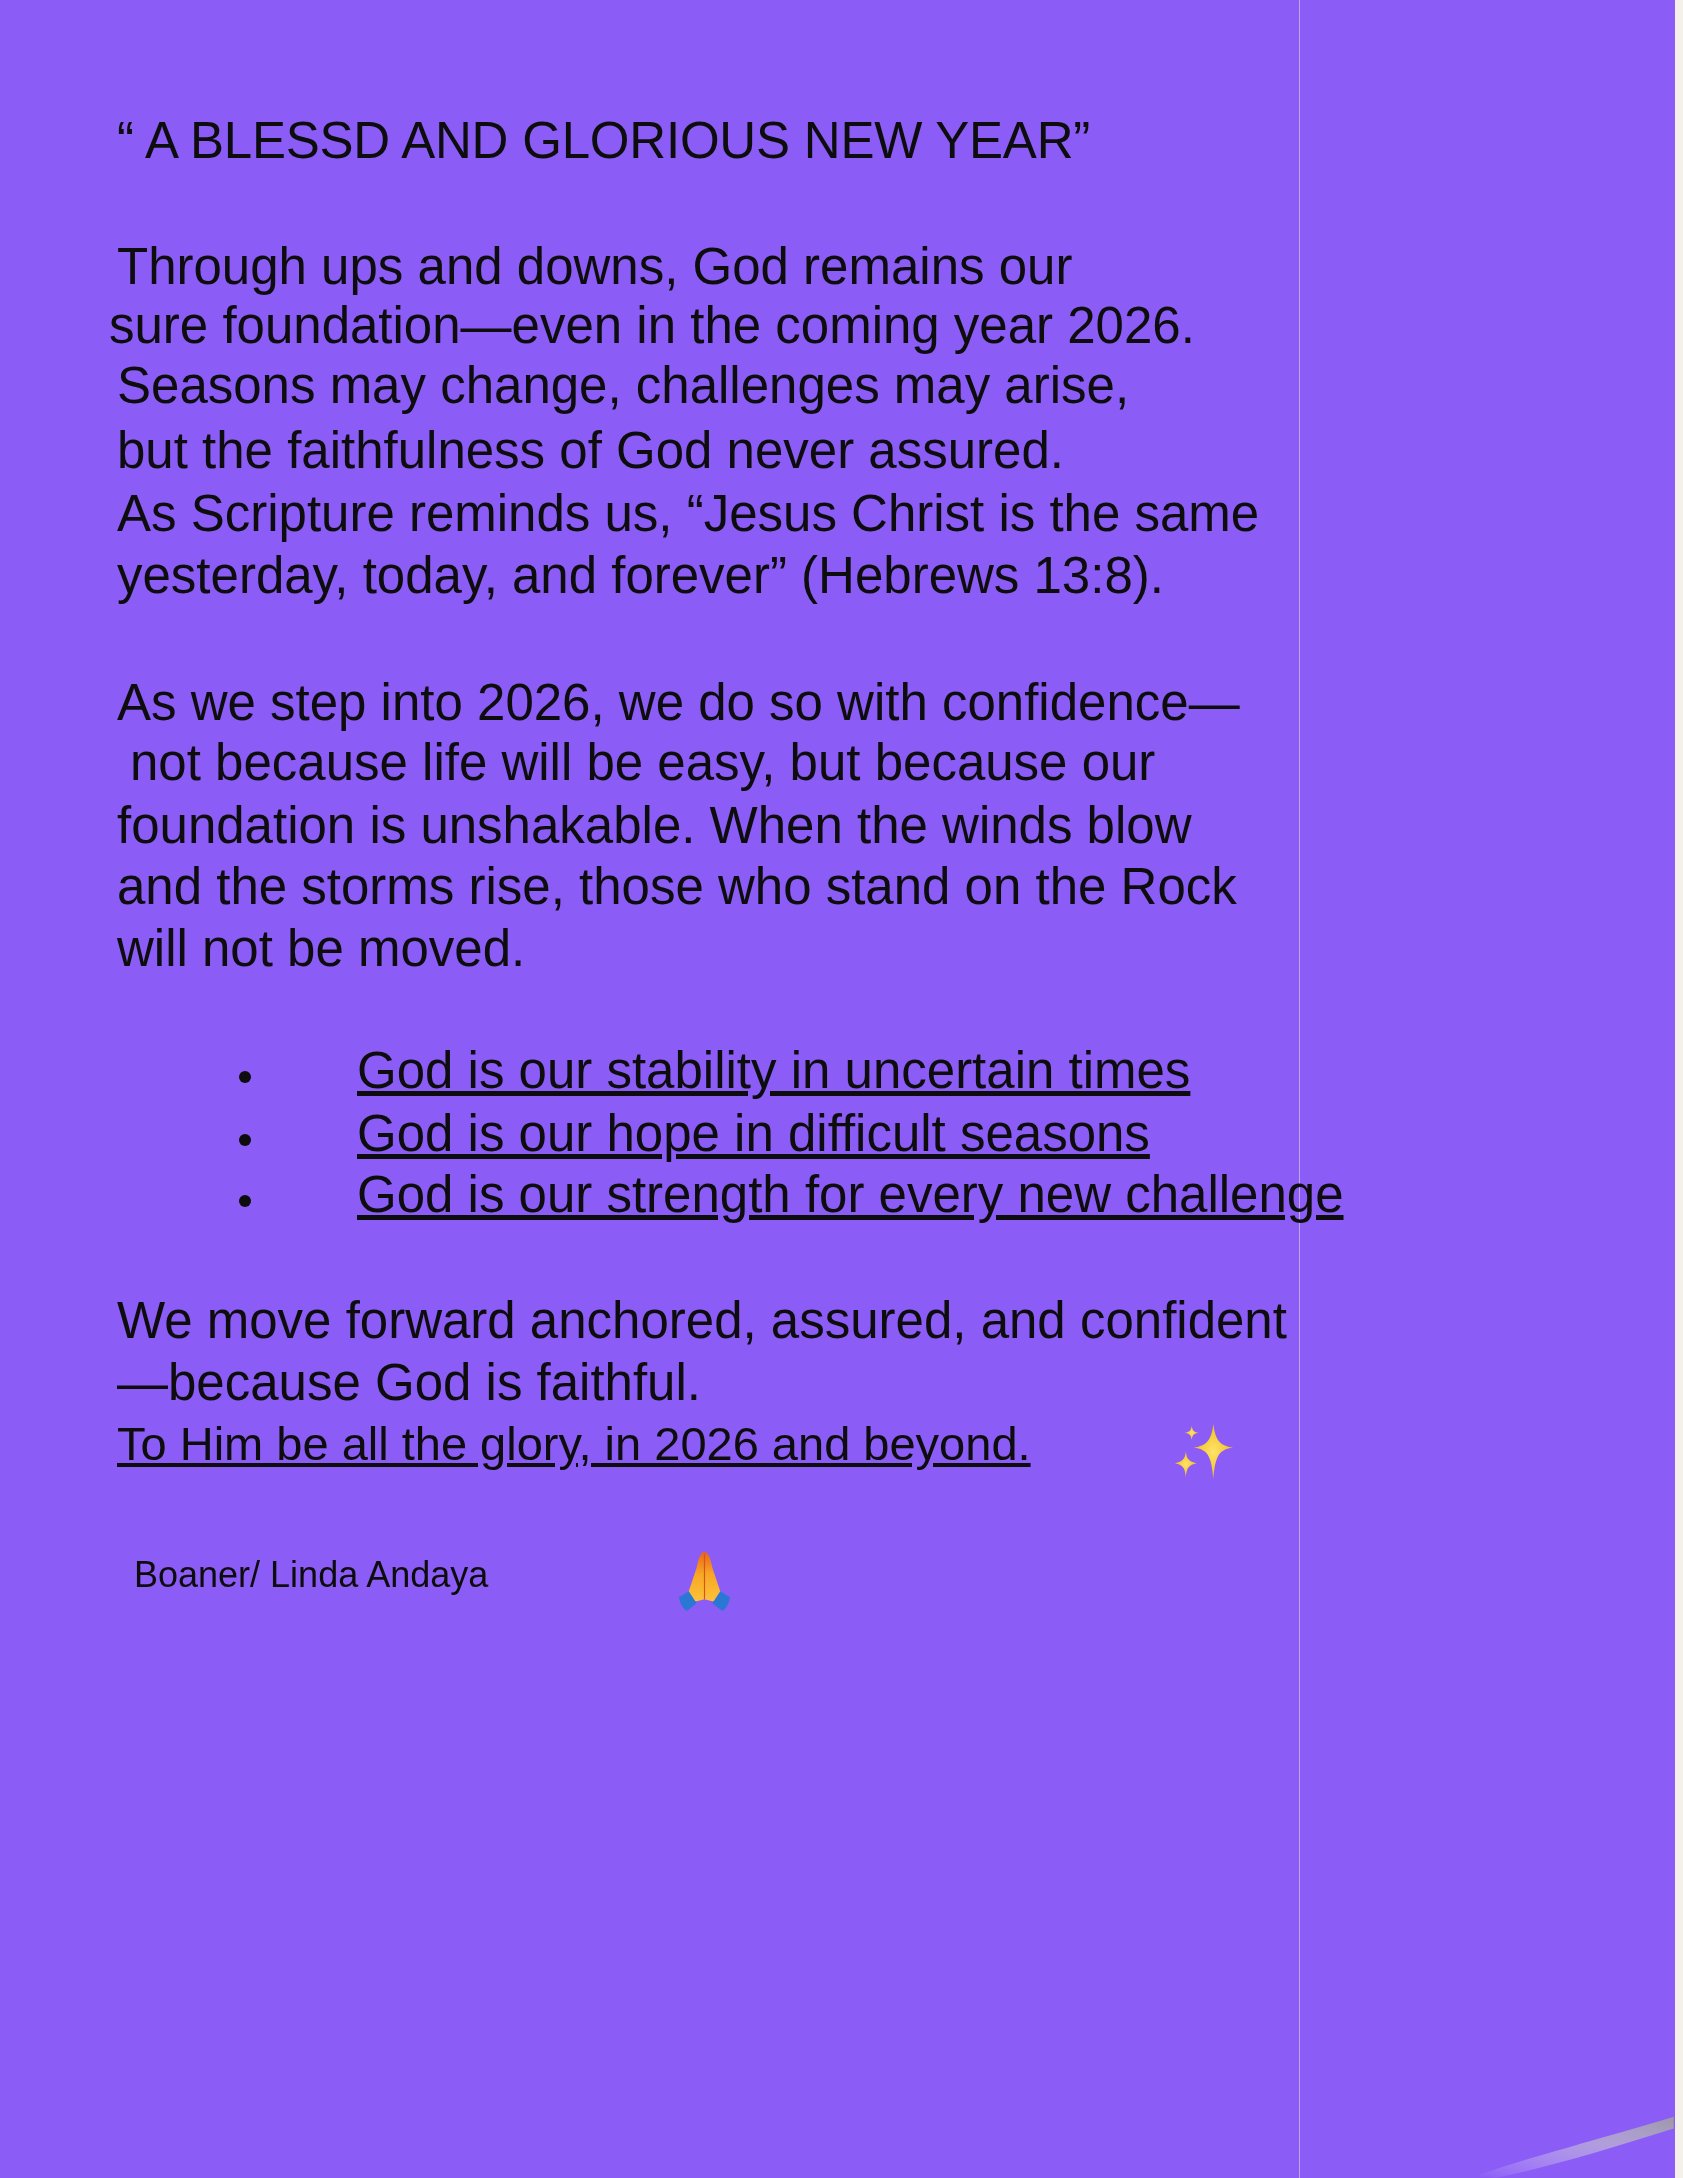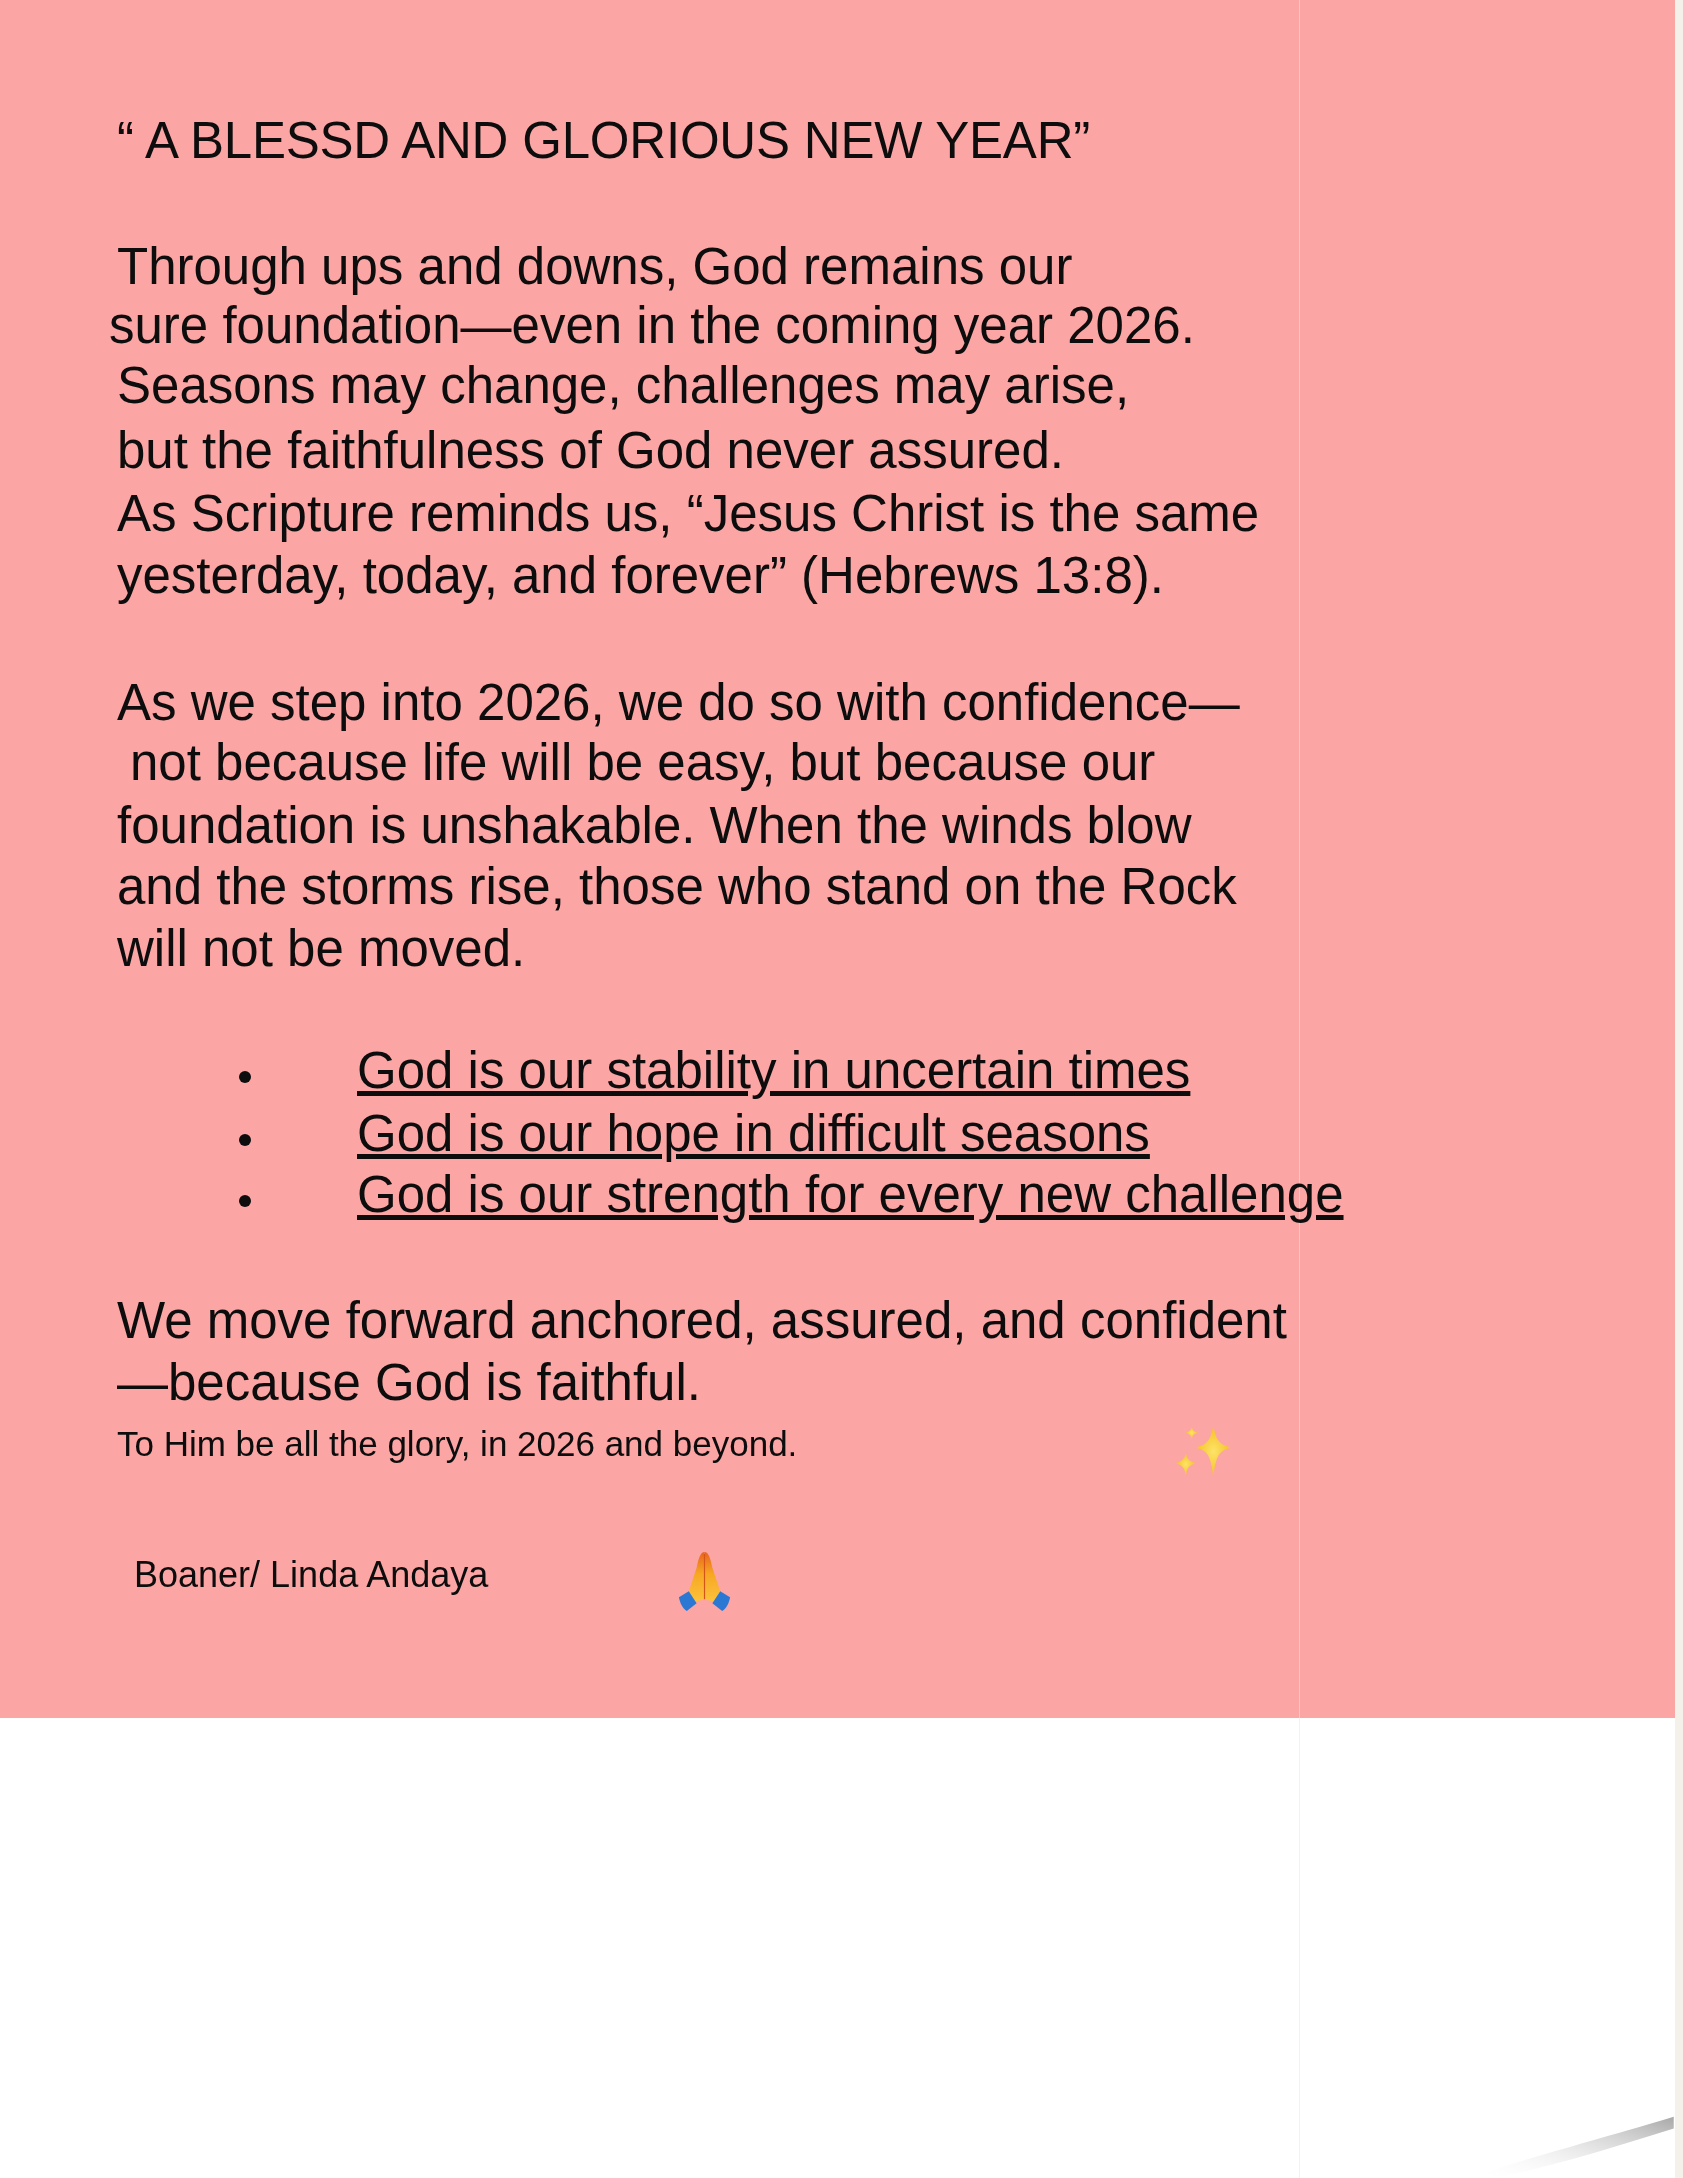--- a/index.html
+++ b/index.html
@@ -11,22 +11,22 @@
     width: 1683px;
     height: 2178px;
     position: relative;
     overflow: hidden;
     font-family: "Liberation Sans", sans-serif;
     color: #0d0d0d;
   }
   .page {
     position: absolute;
     left: 0; top: 0;
-    width: 1683px; height: 1718px;
-    background: #fca5a5;
+    width: 1683px; height: 2178px;
+    background: #8b5cf6;
   }
   .edge-strip {
     position: absolute;
     left: 1675px; top: 0;
     width: 8px; height: 2178px;
     background: #f3f1ea;
   }
   .seam {
     position: absolute;
     left: 1299px; top: 0;
@@ -37,21 +37,21 @@
     position: absolute;
     left: 1436px; top: 2089px;
     width: 248px; height: 89px;
   }
   .line {
     position: absolute;
     white-space: pre;
     margin: 0;
   }
   .fs52 { font-size: 51px; line-height: 51px; }
-  .fs45 { font-size: 35px; line-height: 45px; }
+  .fs45 { font-size: 47px; line-height: 45px; text-decoration: underline; }
   .fs49 { font-size: 36px; line-height: 49px; }
 
   .title { left: 117px; top: 115px; letter-spacing: -0.2px; }
 
   .p1-l1 { left: 117px; top: 241px; }
   .p1-l2 { left: 109px; top: 300px; }
   .p1-l3 { left: 117px; top: 360px; }
   .p1-l4 { left: 117px; top: 425px; }
   .p1-l5 { left: 117px; top: 488px; }
   .p1-l6 { left: 117px; top: 550px; }

